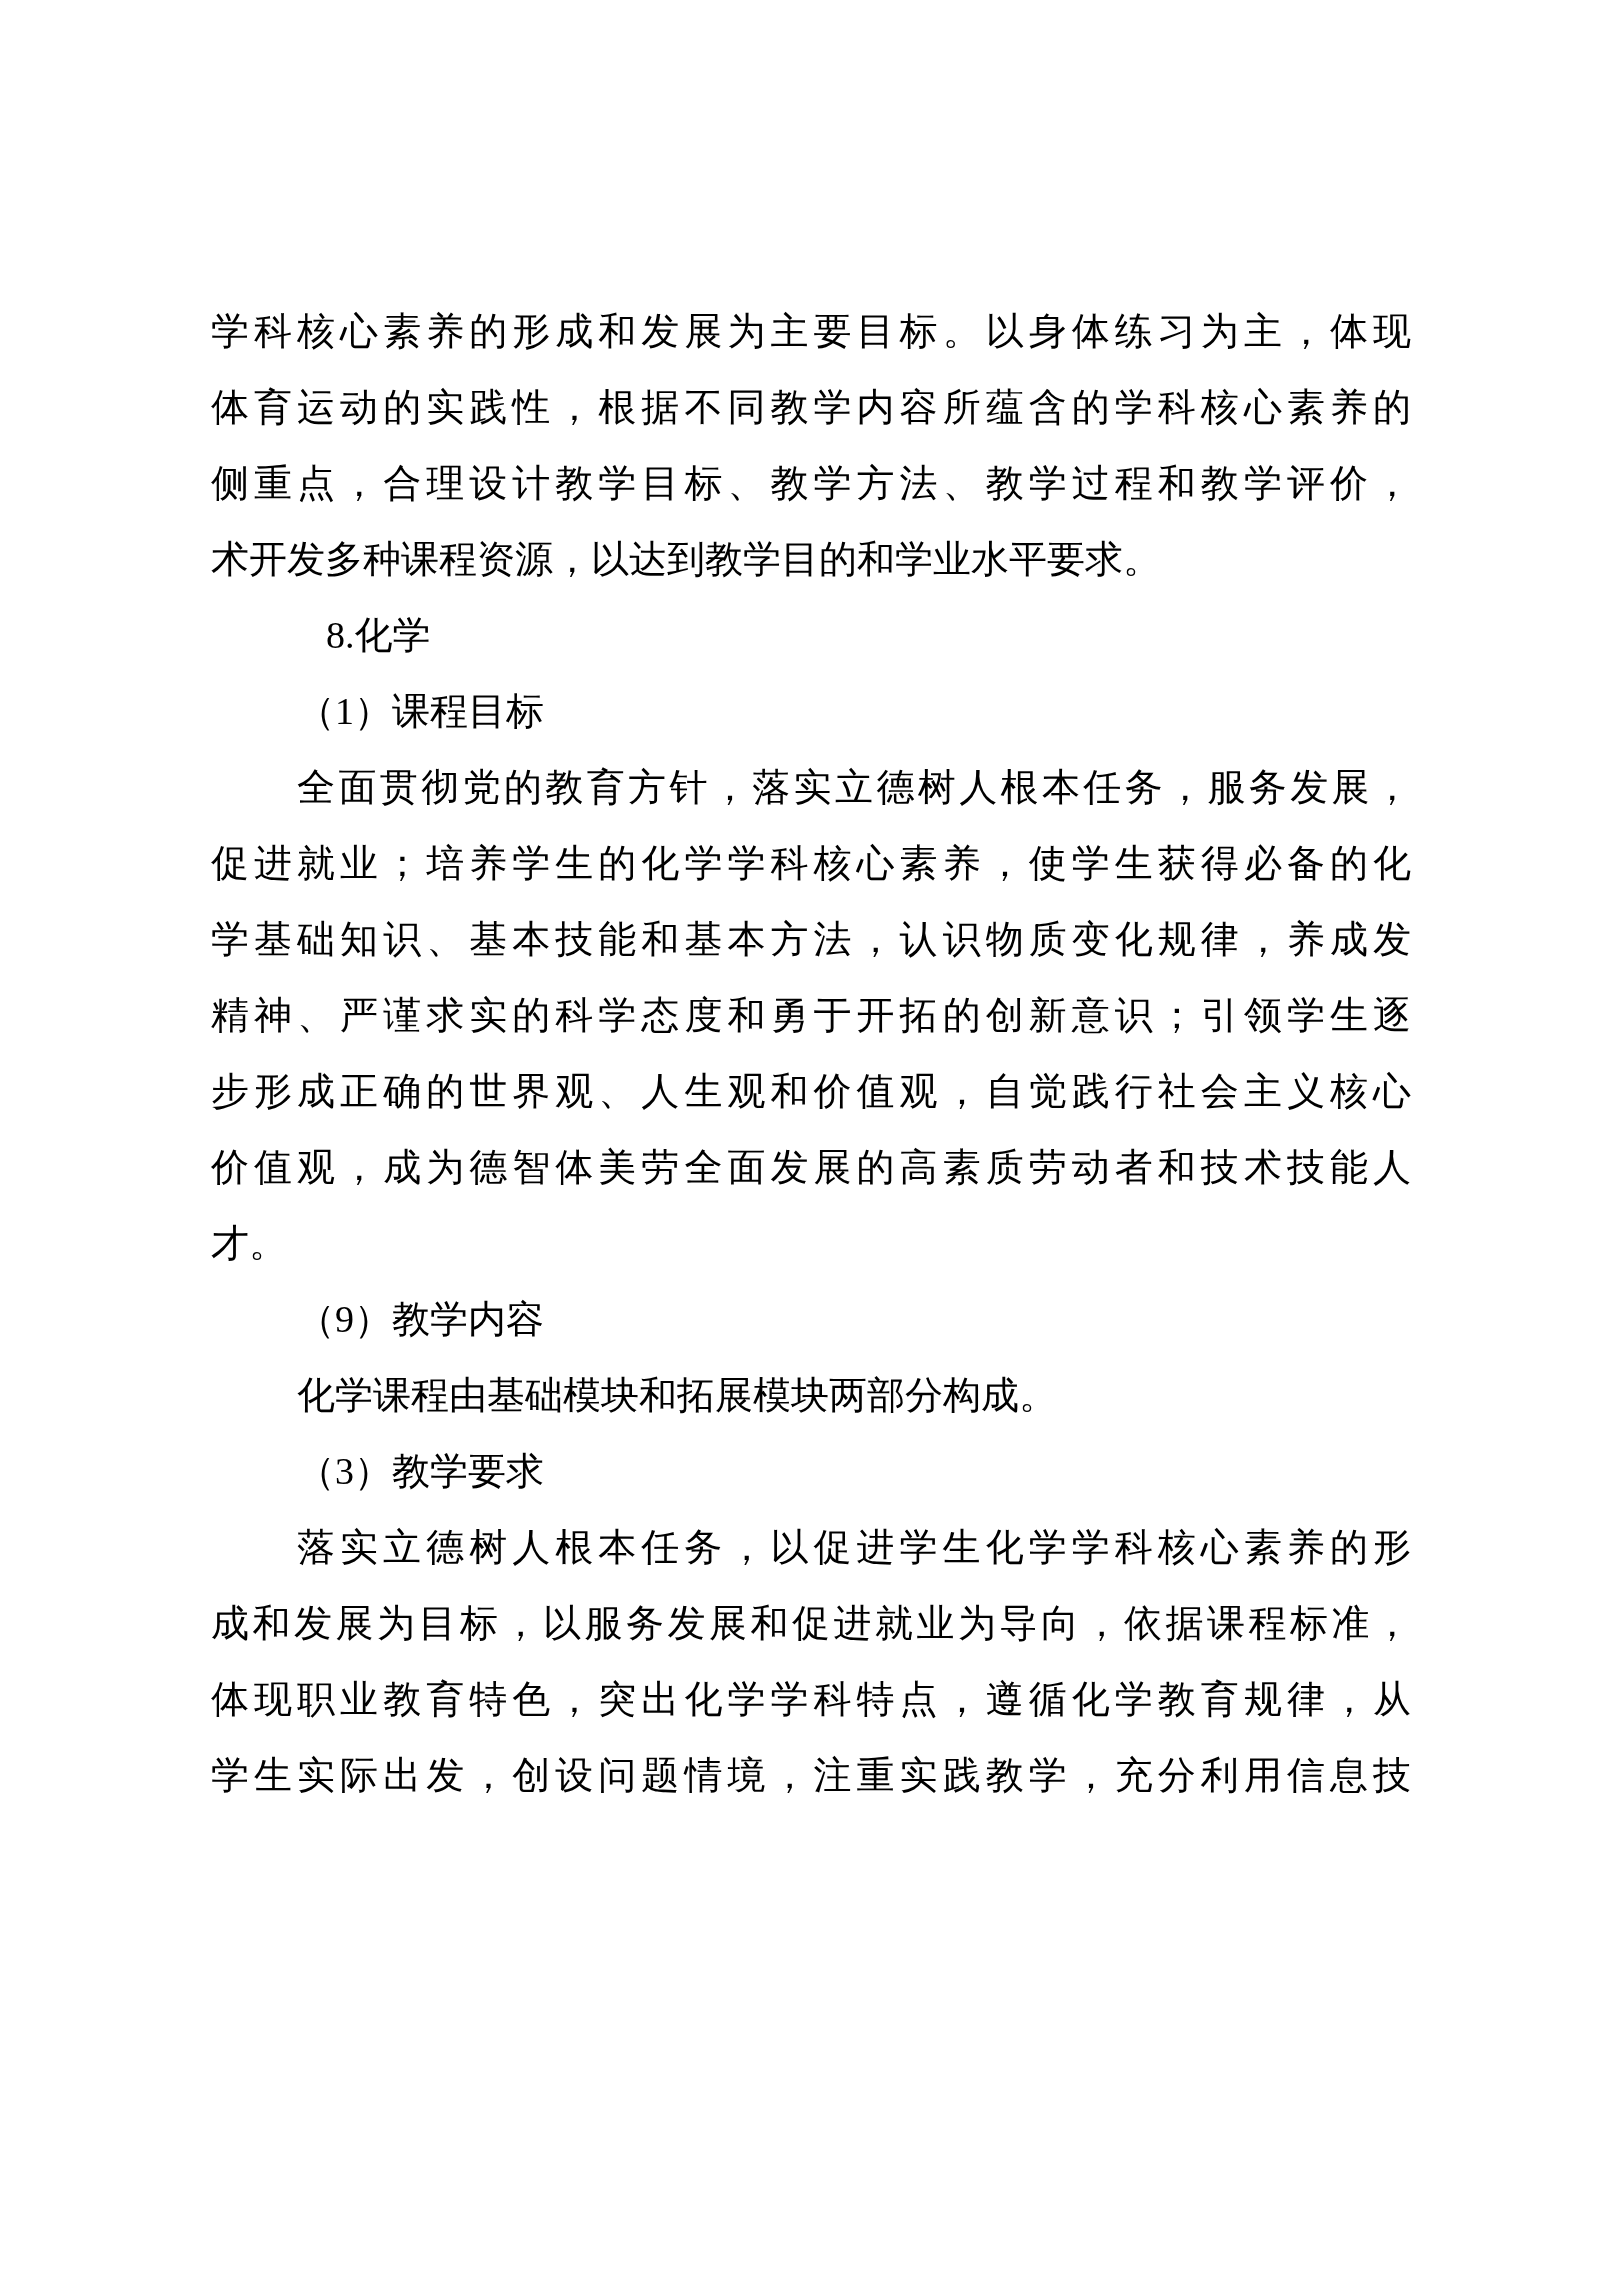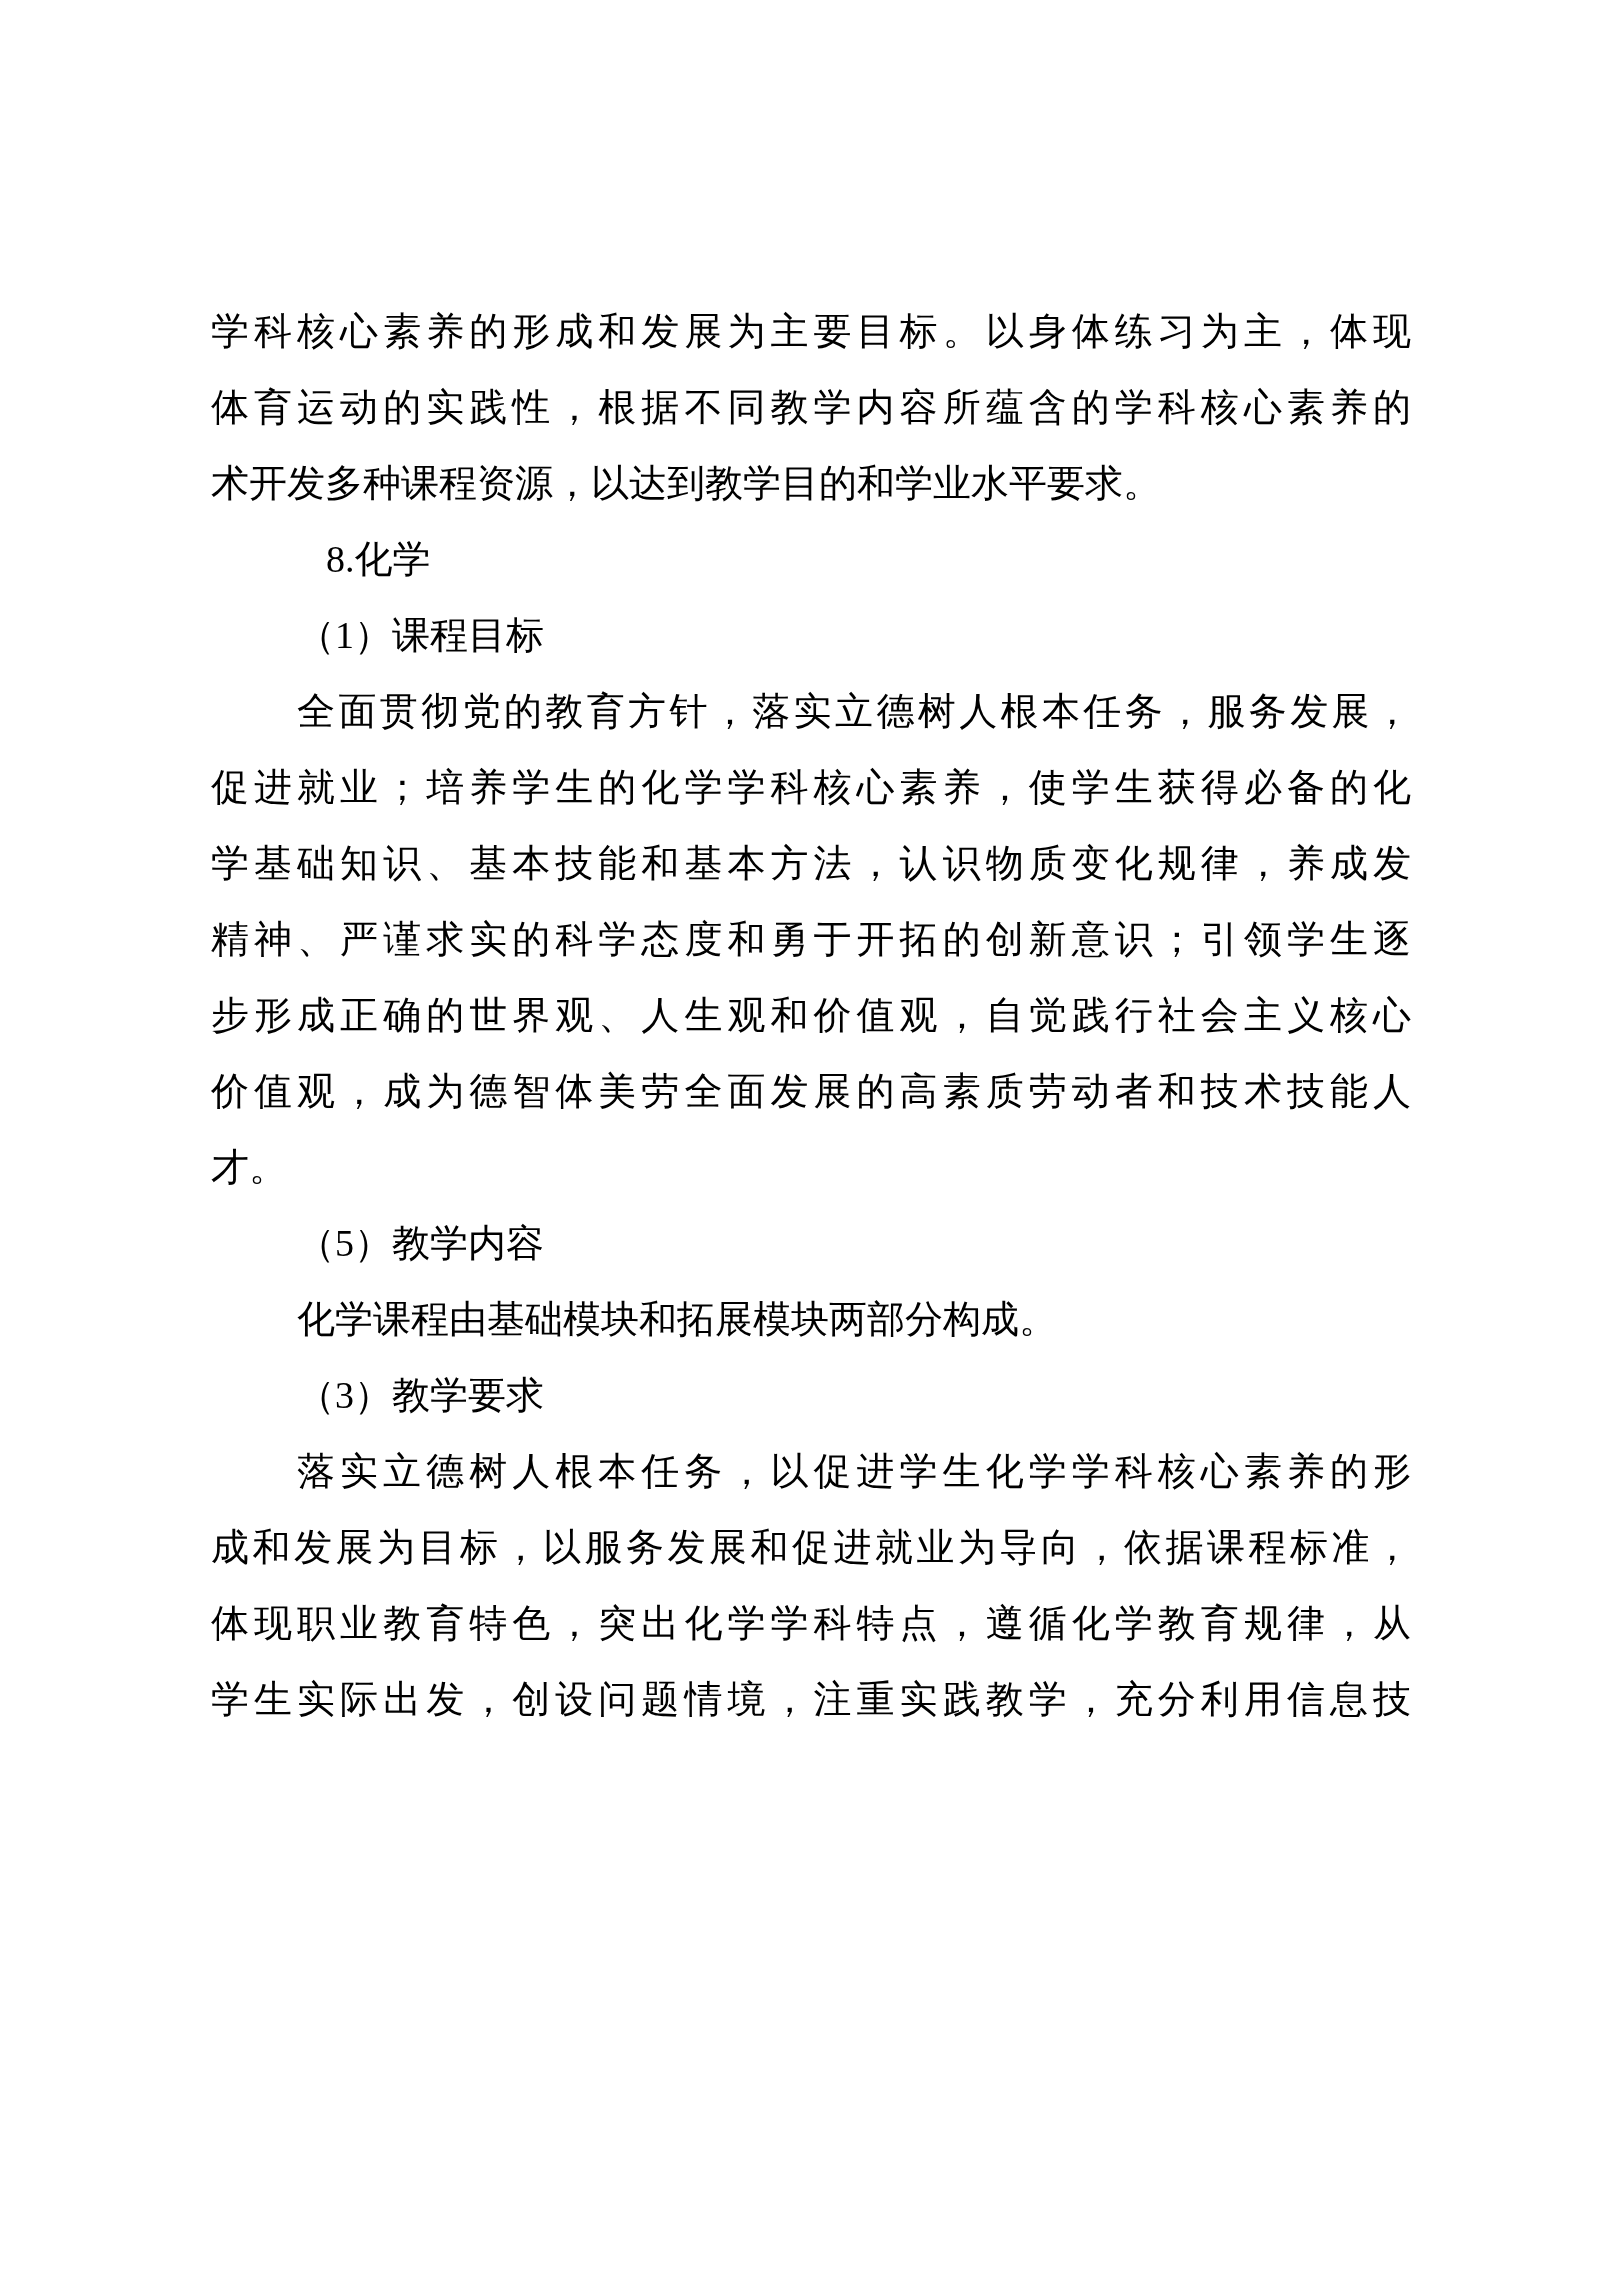--- a/index.html
+++ b/index.html
@@ -42,34 +42,35 @@
     font-weight: 400;
   }
 </style>
 </head>
 <body>
 
 <div class="page">
 
   <div class="line j">学科核心素养的形成和发展为主要目标。以身体练习为主，体现</div>
   <div class="line j">体育运动的实践性，根据不同教学内容所蕴含的学科核心素养的</div>
+  <div class="line j">侧重点，合理设计教学目标、教学方法、教学过程和教学评价，</div>
   <div class="line">术开发多种课程资源，以达到教学目的和学业水平要求。</div>
 
   <div class="line h">8.化学</div>
 
   <div class="line i">（1）课程目标</div>
   <div class="line i j">全面贯彻党的教育方针，落实立德树人根本任务，服务发展，</div>
   <div class="line j">促进就业；培养学生的化学学科核心素养，使学生获得必备的化</div>
   <div class="line j">学基础知识、基本技能和基本方法，认识物质变化规律，养成发</div>
   <div class="line j">精神、严谨求实的科学态度和勇于开拓的创新意识；引领学生逐</div>
   <div class="line j">步形成正确的世界观、人生观和价值观，自觉践行社会主义核心</div>
   <div class="line j">价值观，成为德智体美劳全面发展的高素质劳动者和技术技能人</div>
   <div class="line">才。</div>
 
-  <div class="line i">（5）教学内容</div>
+  <div class="line i">（9）教学内容</div>
   <div class="line i">化学课程由基础模块和拓展模块两部分构成。</div>
 
   <div class="line i">（3）教学要求</div>
   <div class="line i j">落实立德树人根本任务，以促进学生化学学科核心素养的形</div>
   <div class="line j">成和发展为目标，以服务发展和促进就业为导向，依据课程标准，</div>
   <div class="line j">体现职业教育特色，突出化学学科特点，遵循化学教育规律，从</div>
   <div class="line j">学生实际出发，创设问题情境，注重实践教学，充分利用信息技</div>
 
 </div>
 

